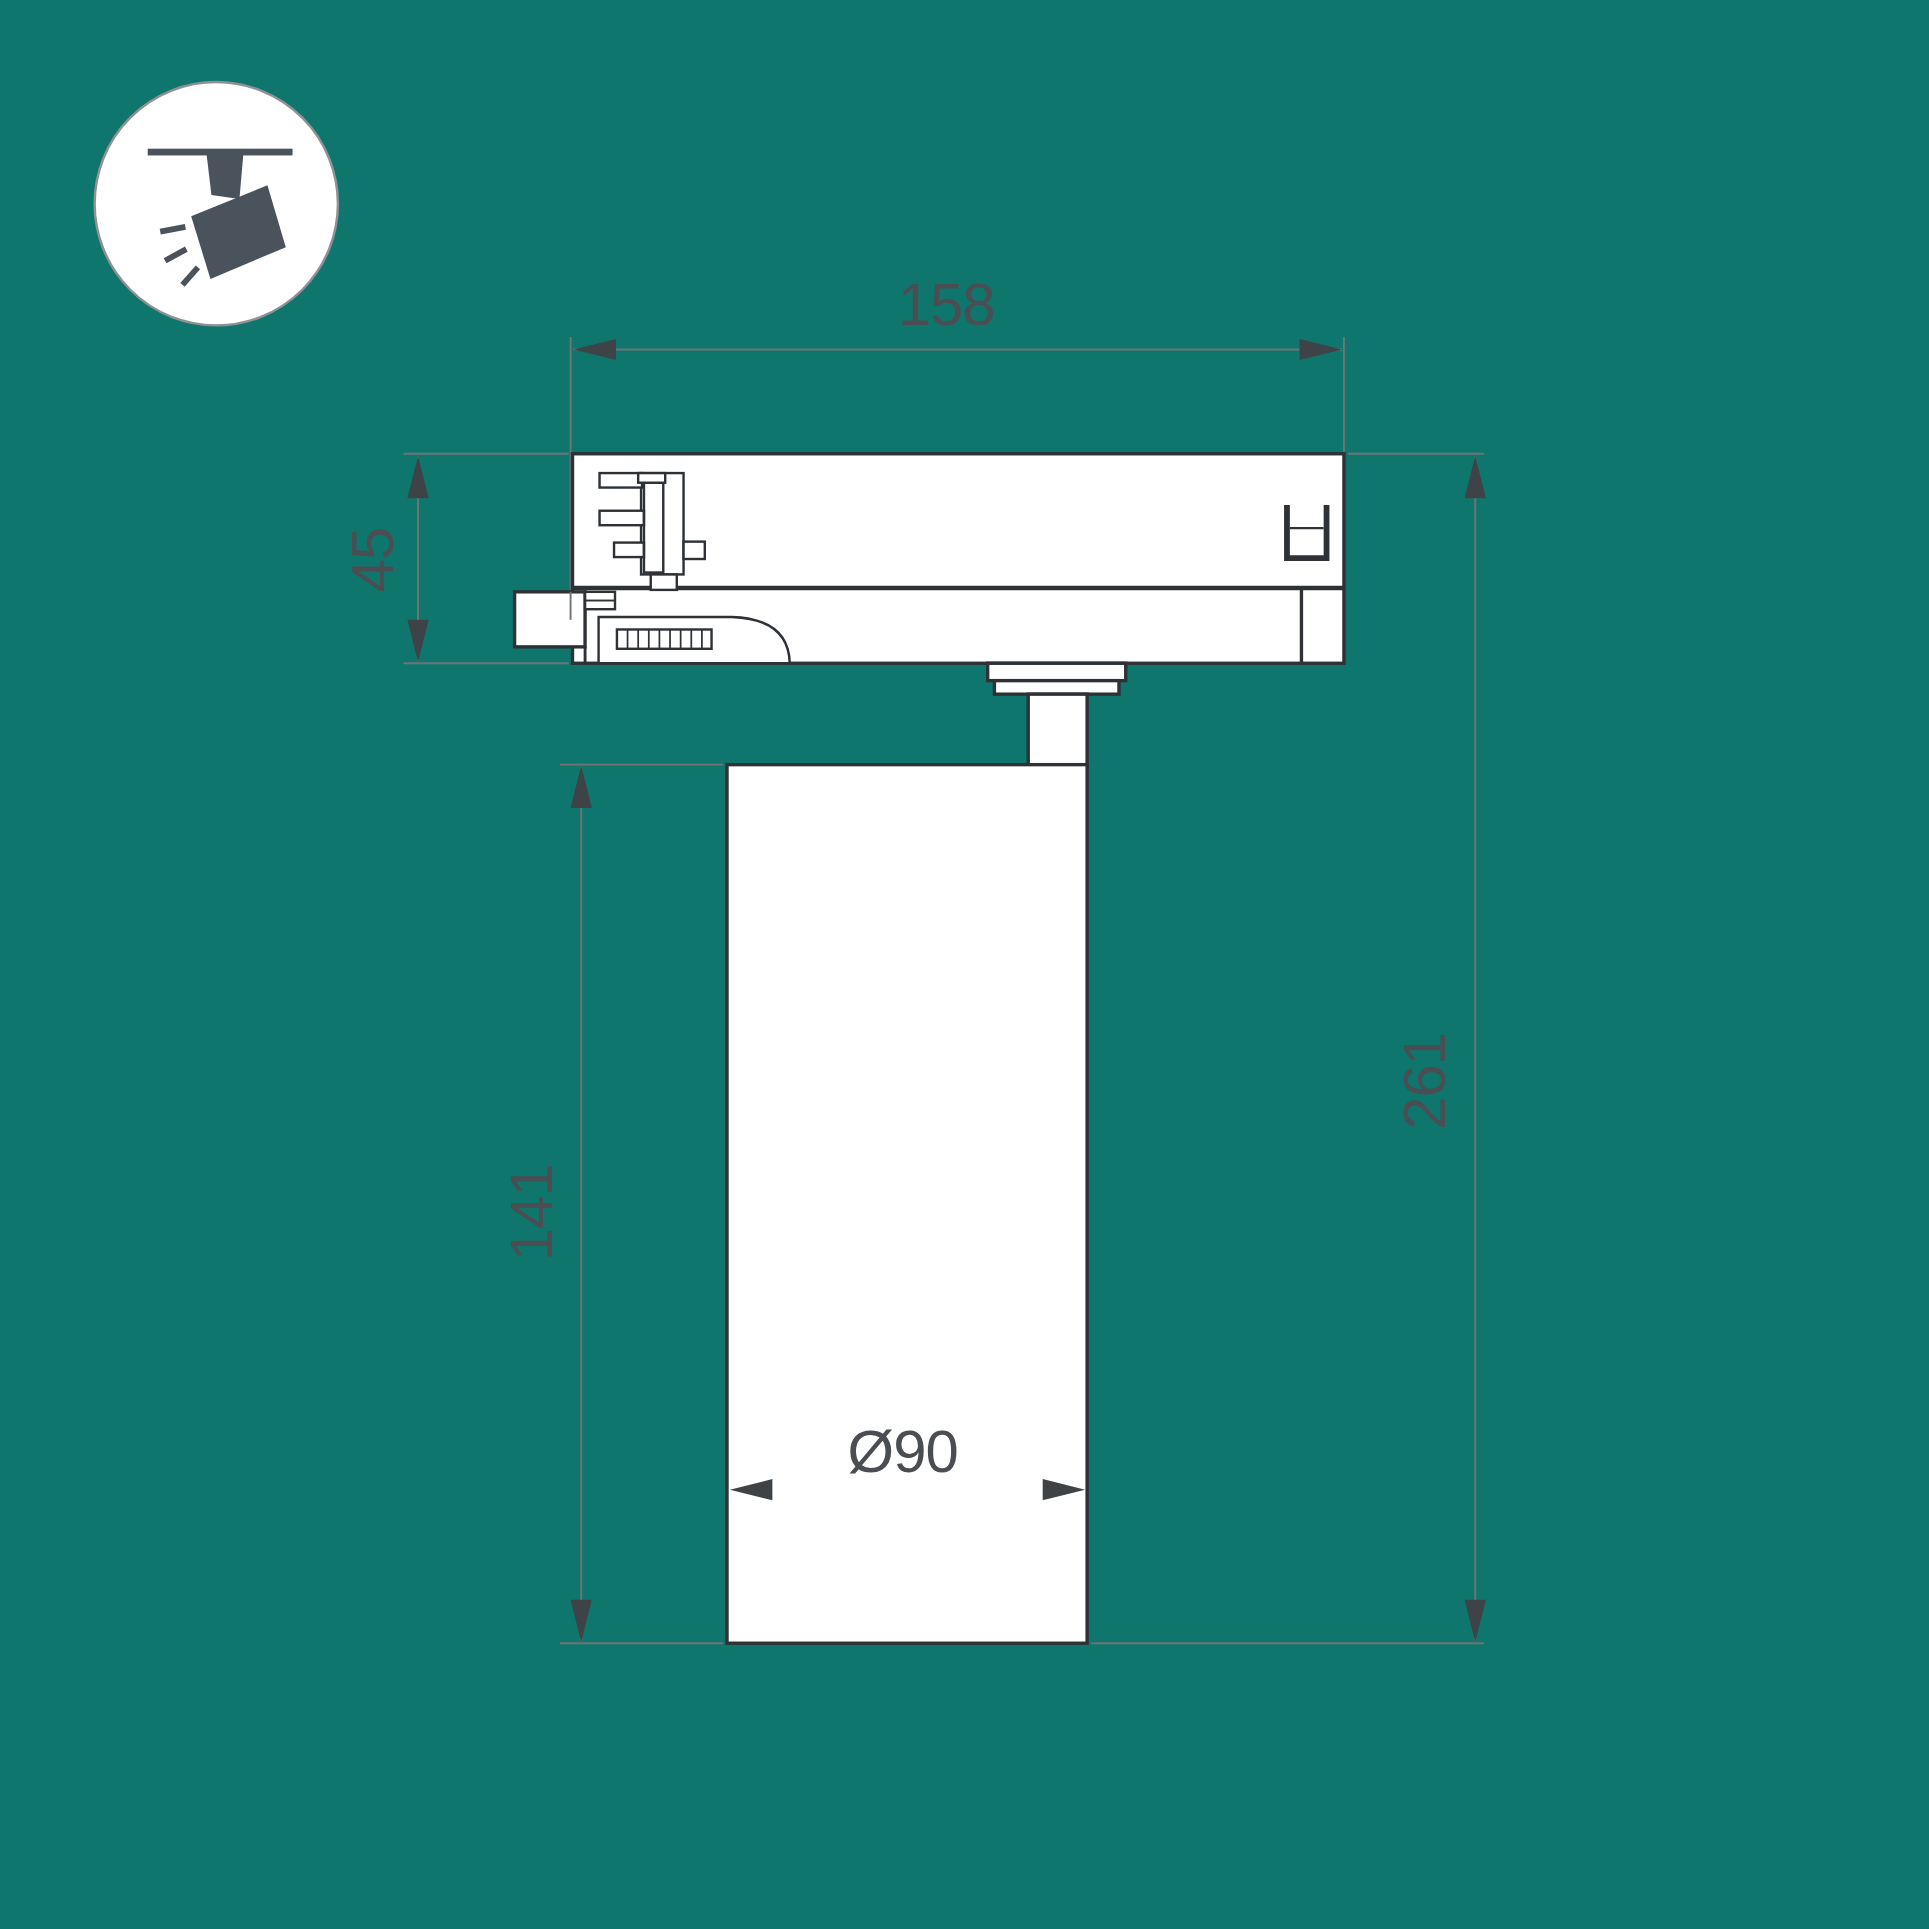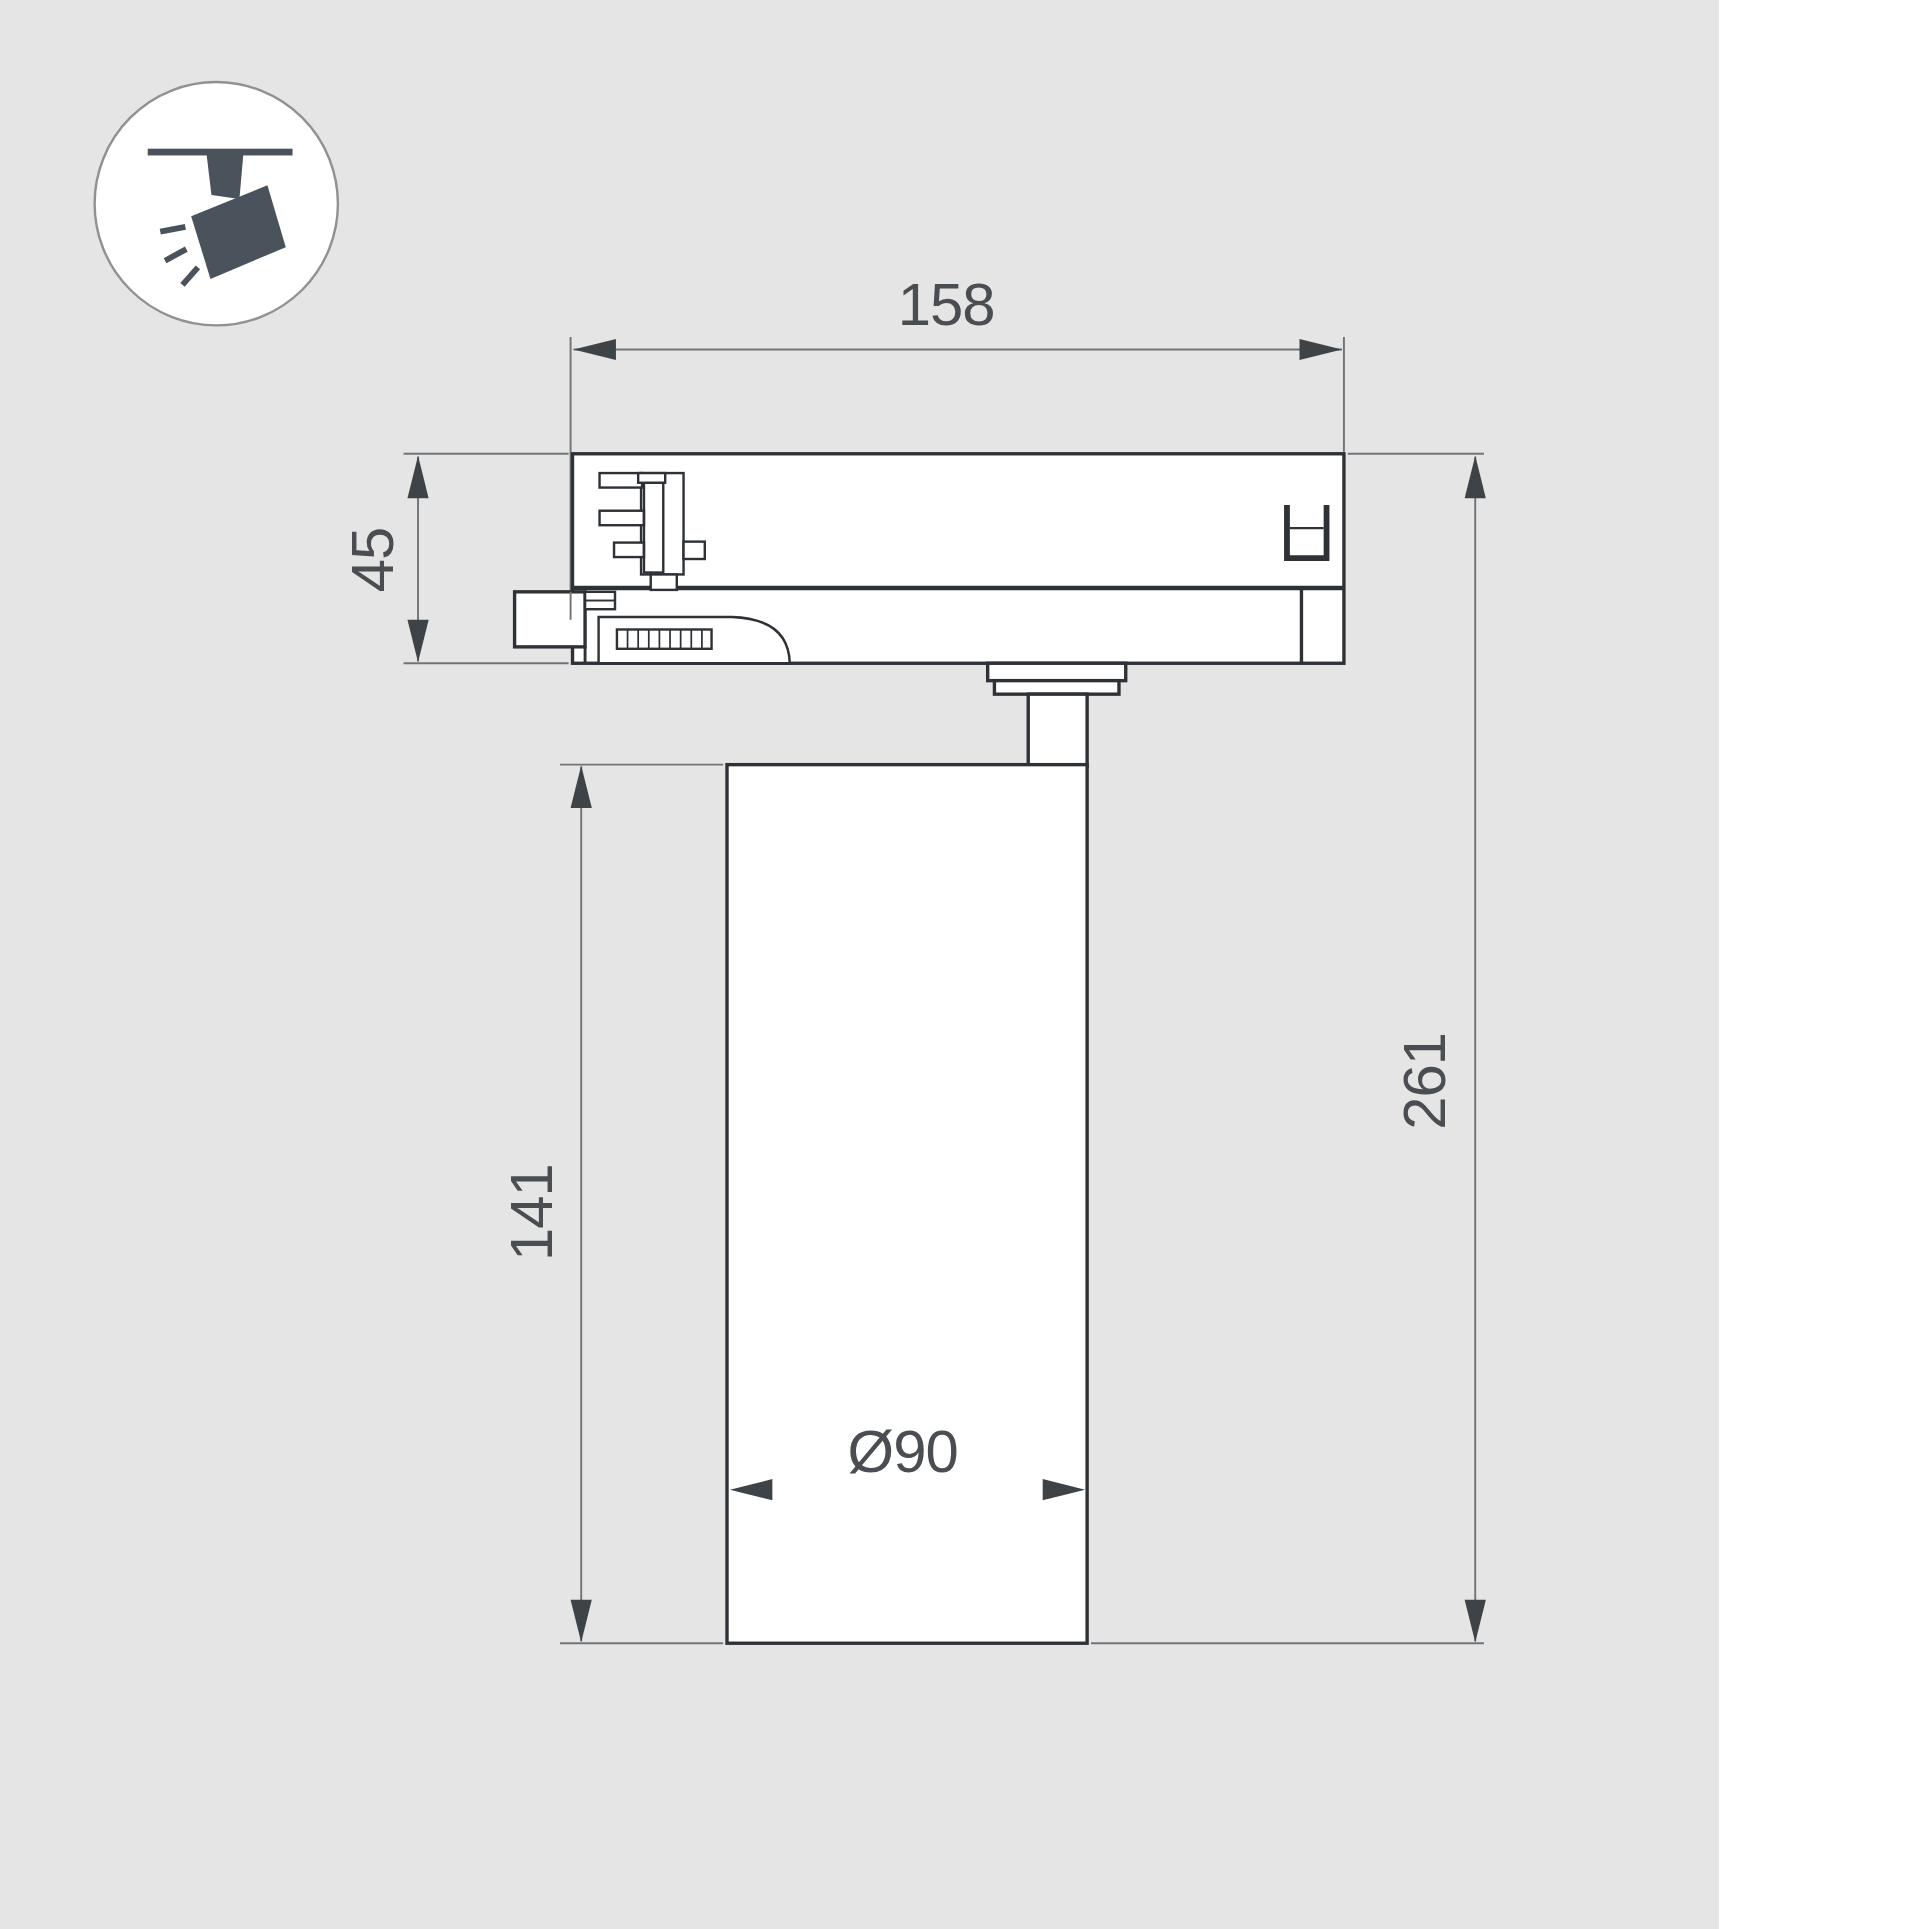--- a/index.html
+++ b/index.html
@@ -2,23 +2,23 @@
 <html><head>
 <meta charset="utf-8">
 <style>
   html, body {
     margin: 0;
     padding: 0;
     background: #ffffff;
   }
   .canvas {
     position: relative;
-    width: 1719px;
+    width: 1929px;
     height: 1929px;
-    background: #e5e5e5;
+    background: #0f766e;
     font-family: "Liberation Sans", sans-serif;
   }
   svg text {
     font-family: "Liberation Sans", sans-serif;
     font-size: 62px;
     letter-spacing: -1px;
     fill: #4a4e53;
   }
   .outline { fill: #ffffff; stroke: #2e3237; stroke-width: 3.5px; }
   .outline-thin { fill: #ffffff; stroke: #2e3237; stroke-width: 2.5px; }

